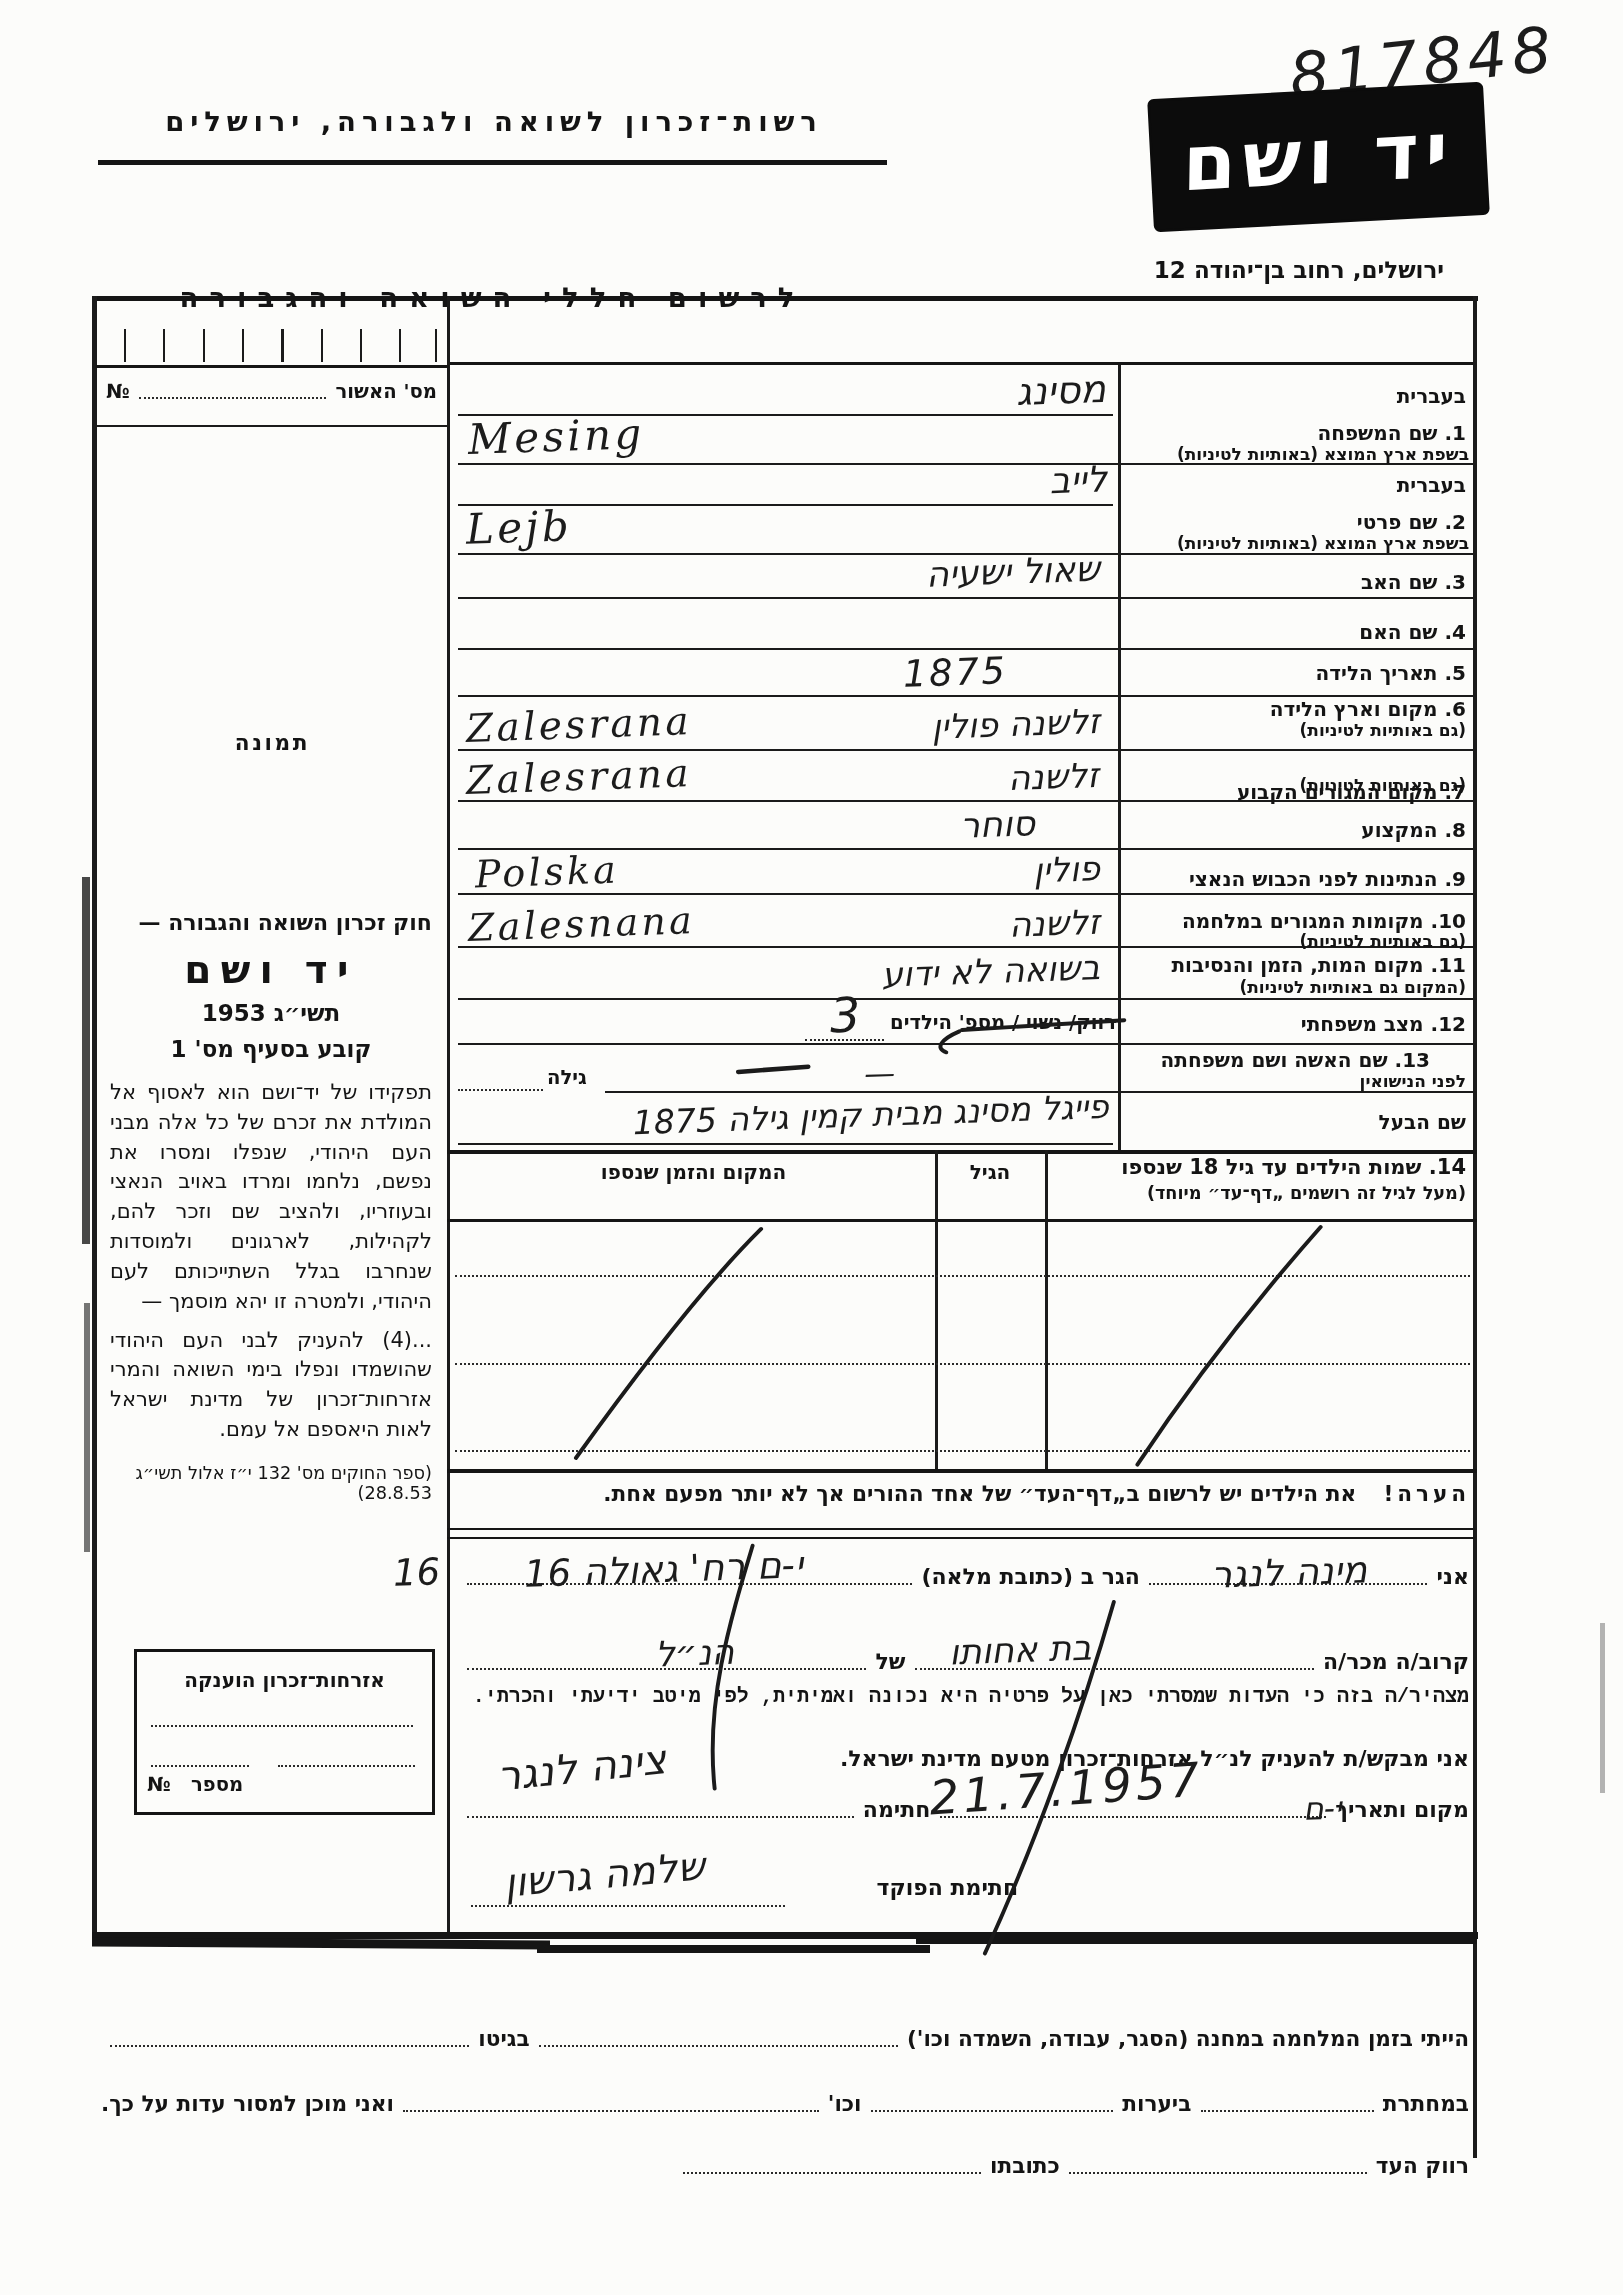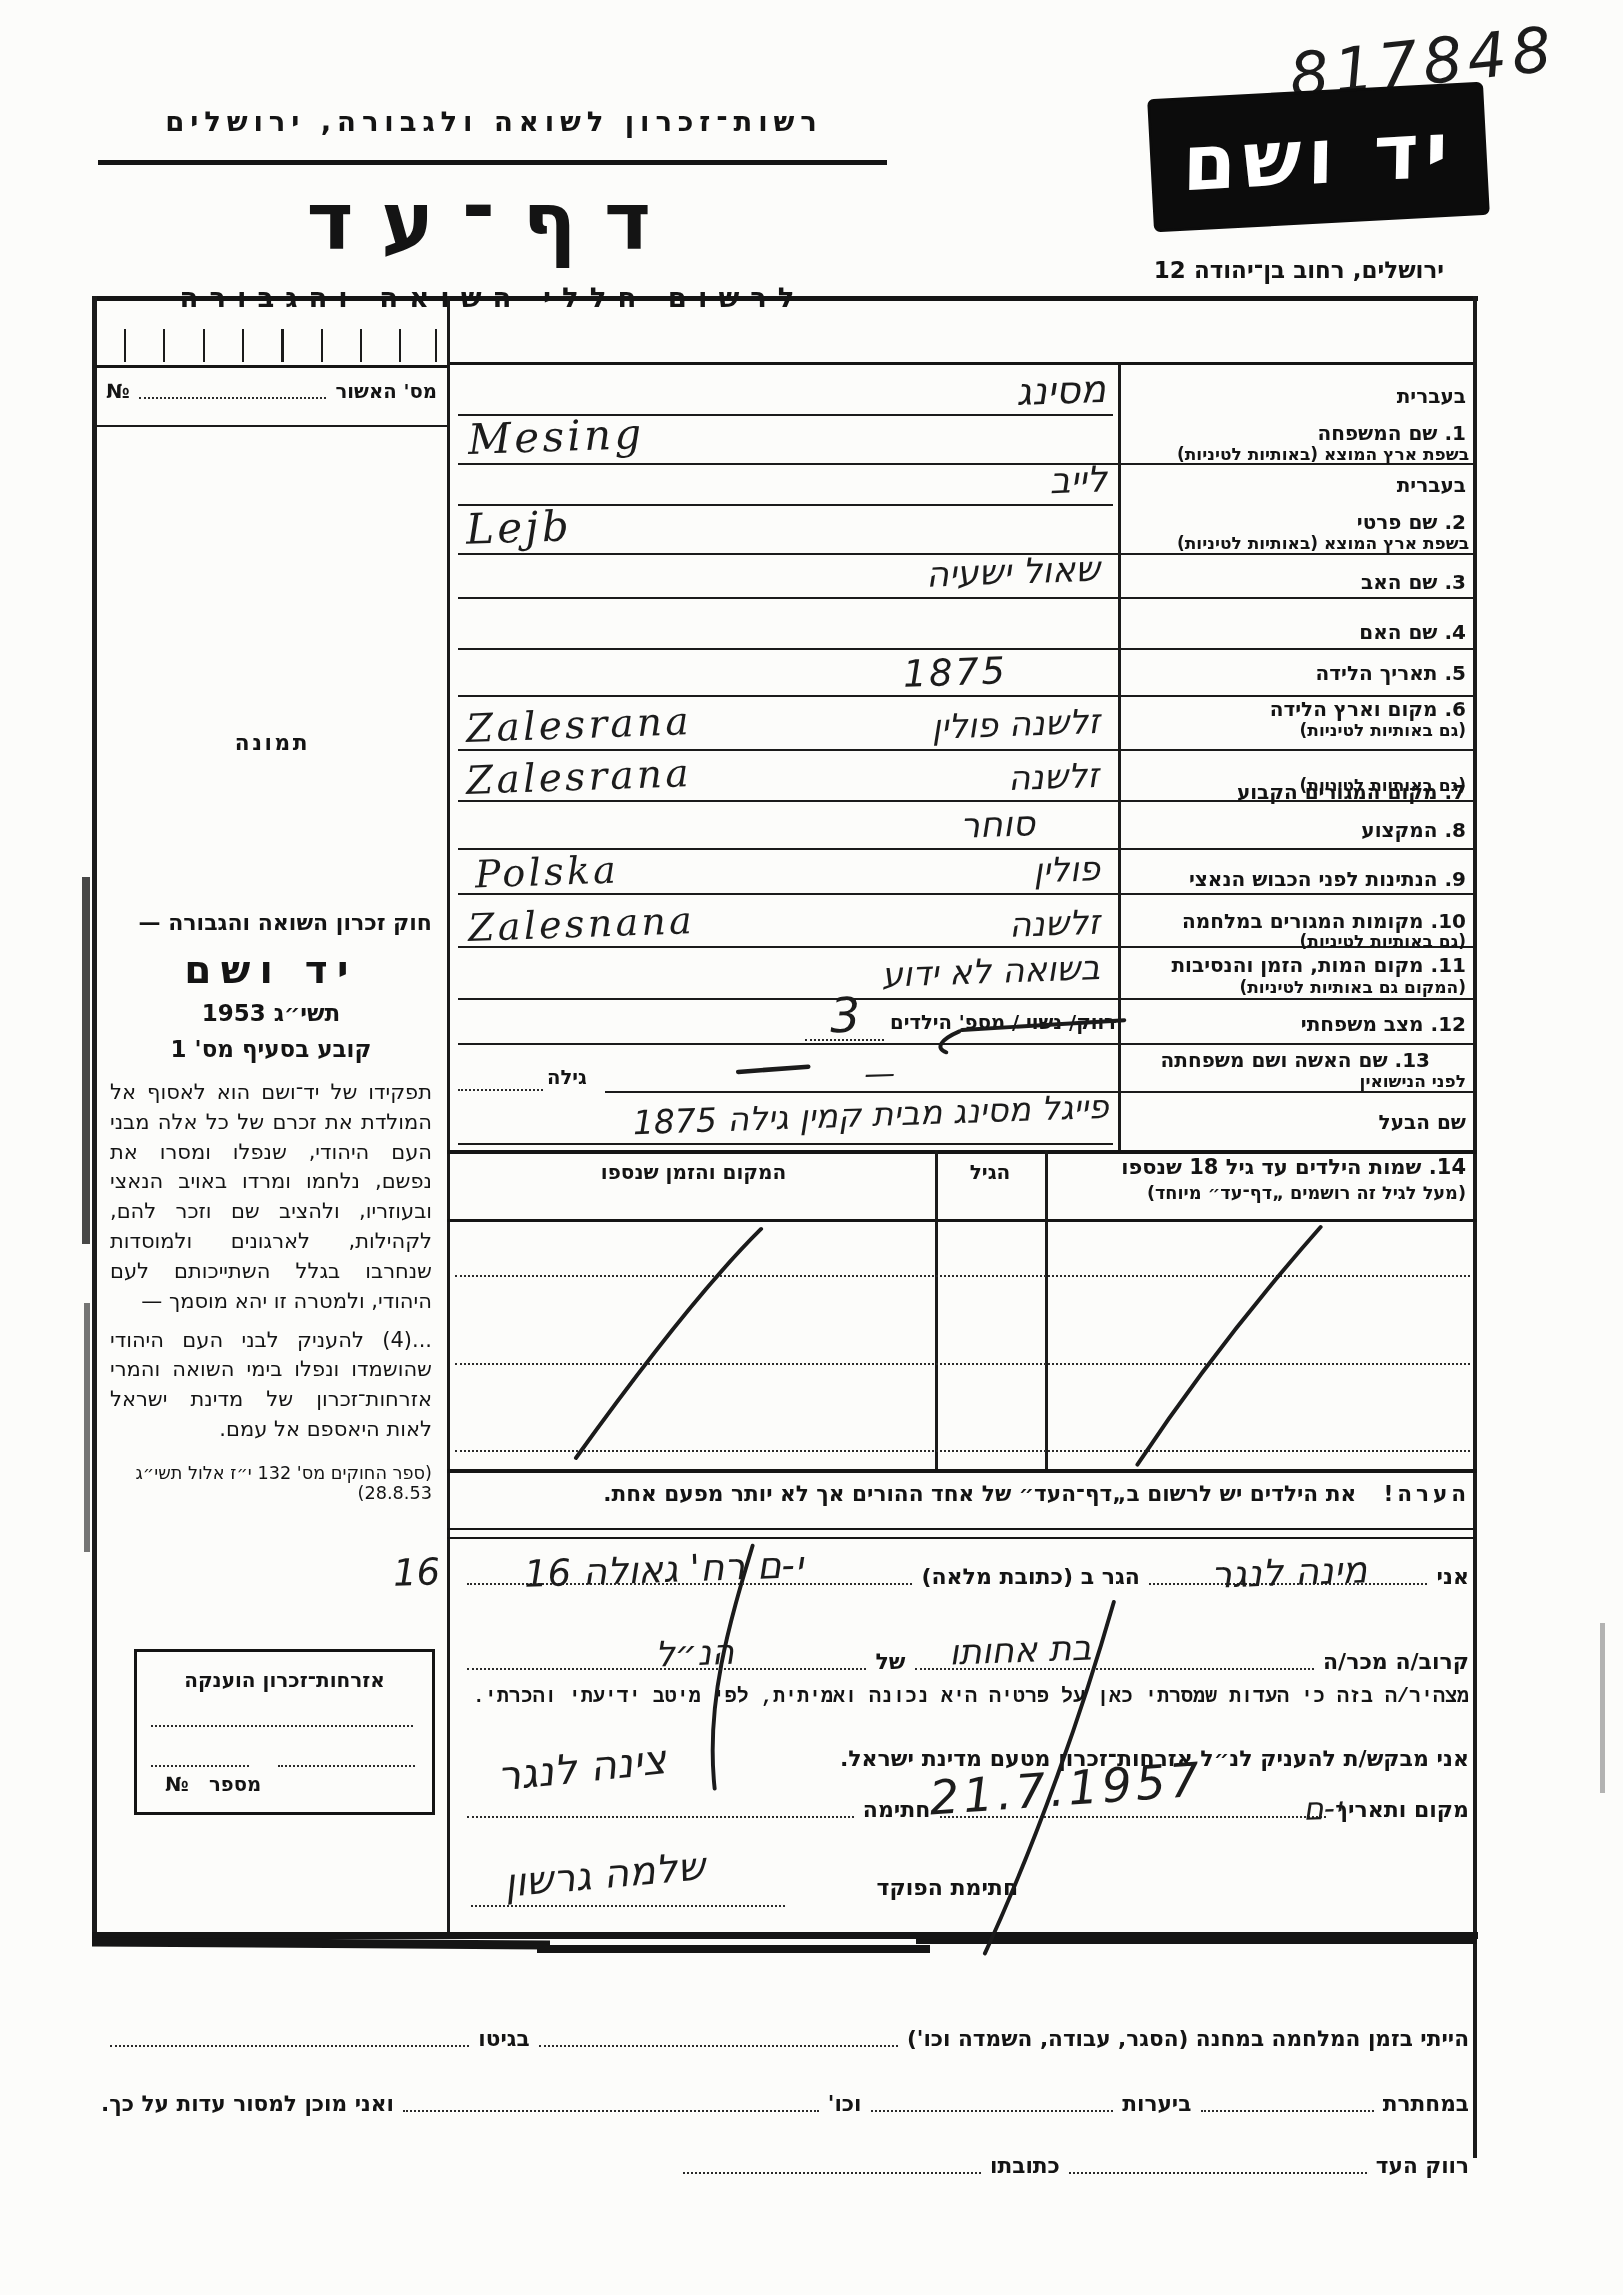--- a/index.html
+++ b/index.html
@@ -29,21 +29,20 @@
 </head>
 <body>
 
 <div id="page">
 
   <div class="abs hw hwh" style="left:1289px;top:26px;font-size:62px;transform:rotate(-6deg);letter-spacing:5.2px;">817848</div>
 
   <div class="abs rtl ctr b" style="left:98px;top:105px;width:792px;font-size:27.5px;letter-spacing:5.9px;">רשות־זכרון לשואה ולגבורה, ירושלים</div>
   <div class="abs thick" style="left:98px;top:160px;width:789px;height:4.6px;"></div>
 
-  <div class="abs rtl ctr b" style="left:98px;top:175px;width:789px;font-size:80px;letter-spacing:27.5px;">דף־עד</div>
 
   <div class="abs rtl ctr b" style="left:98px;top:281px;width:789px;font-size:27.5px;letter-spacing:11px;">לרשום חללי השואה והגבורה</div>
 
   <div class="abs" style="left:1153px;top:93px;width:331px;height:128px;background:#0c0c0c;transform:rotate(-3deg);border-radius:3.9px;box-shadow:0 0 0 2.6px #0c0c0c;">
     <div class="rtl ctr b" style="color:#ffffff;font-size:77px;letter-spacing:6.5px;line-height:128px;transform:skewX(-4deg);">יד ושם</div>
   </div>
   <div class="abs rtl ctr b" style="left:1106px;top:257px;width:386px;font-size:23px;">ירושלים, רחוב בן־יהודה 12</div>
 
   <div class="abs thick" style="left:92px;top:296px;width:1386px;height:5.2px;"></div>
   <div class="abs vline" style="left:92px;top:296px;width:4.6px;height:1643px;"></div>
@@ -83,21 +82,21 @@
     <div style="font-size:21px;line-height:1.42;text-align:justify;margin-top:15.7px;">תפקידו של יד־ושם הוא לאסוף אל המולדת את זכרם של כל אלה מבני העם היהודי, שנפלו ומסרו את נפשם, נלחמו ומרדו באויב הנאצי ובעוזריו, ולהציב שם וזכר להם, לקהילות, לארגונים ולמוסדות שנחרבו בגלל השתייכותם לעם היהודי, ולמטרה זו יהא מוסמך —</div>
     <div style="font-size:21px;line-height:1.42;text-align:justify;margin-top:9.2px;">...(4) להעניק לבני העם היהודי שהושמדו ונפלו בימי השואה והמרי אזרחות־זכרון של מדינת ישראל לאות היאספם אל עמם.</div>
     <div style="font-size:17.7px;margin-top:18.3px;text-align:right;">(ספר החוקים מס' 132 י״ז אלול תשי״ג 28.8.53)</div>
   </div>
 
   <div class="abs" style="left:134px;top:1649px;width:295px;height:160px;border:3.3px solid #141414;">
     <div class="rtl ctr b" style="font-size:20px;margin-top:15.7px;">אזרחות־זכרון הוענקה</div>
     <div class="dot abs" style="left:14.4px;top:73px;width:262px;"></div>
     <div class="dot abs" style="left:14.4px;top:113px;width:98px;"></div>
     <div class="dot abs" style="left:141px;top:113px;width:137px;"></div>
-    <div class="abs rtl b" style="left:28px;top:121px;font-size:19.6px;">
+    <div class="abs rtl b" style="left:10px;top:121px;font-size:19.6px;">
       <span>מספר</span>&nbsp;&nbsp;
       <span>№</span>
     </div>
   </div>
 
   <div class="abs hline" style="left:458px;top:414px;width:655px;"></div>
   <div class="abs hline" style="left:458px;top:463px;width:1015px;"></div>
   <div class="abs hline" style="left:458px;top:504px;width:655px;"></div>
   <div class="abs hline" style="left:458px;top:553px;width:1015px;"></div>
   <div class="abs hline" style="left:458px;top:597px;width:1015px;"></div>

